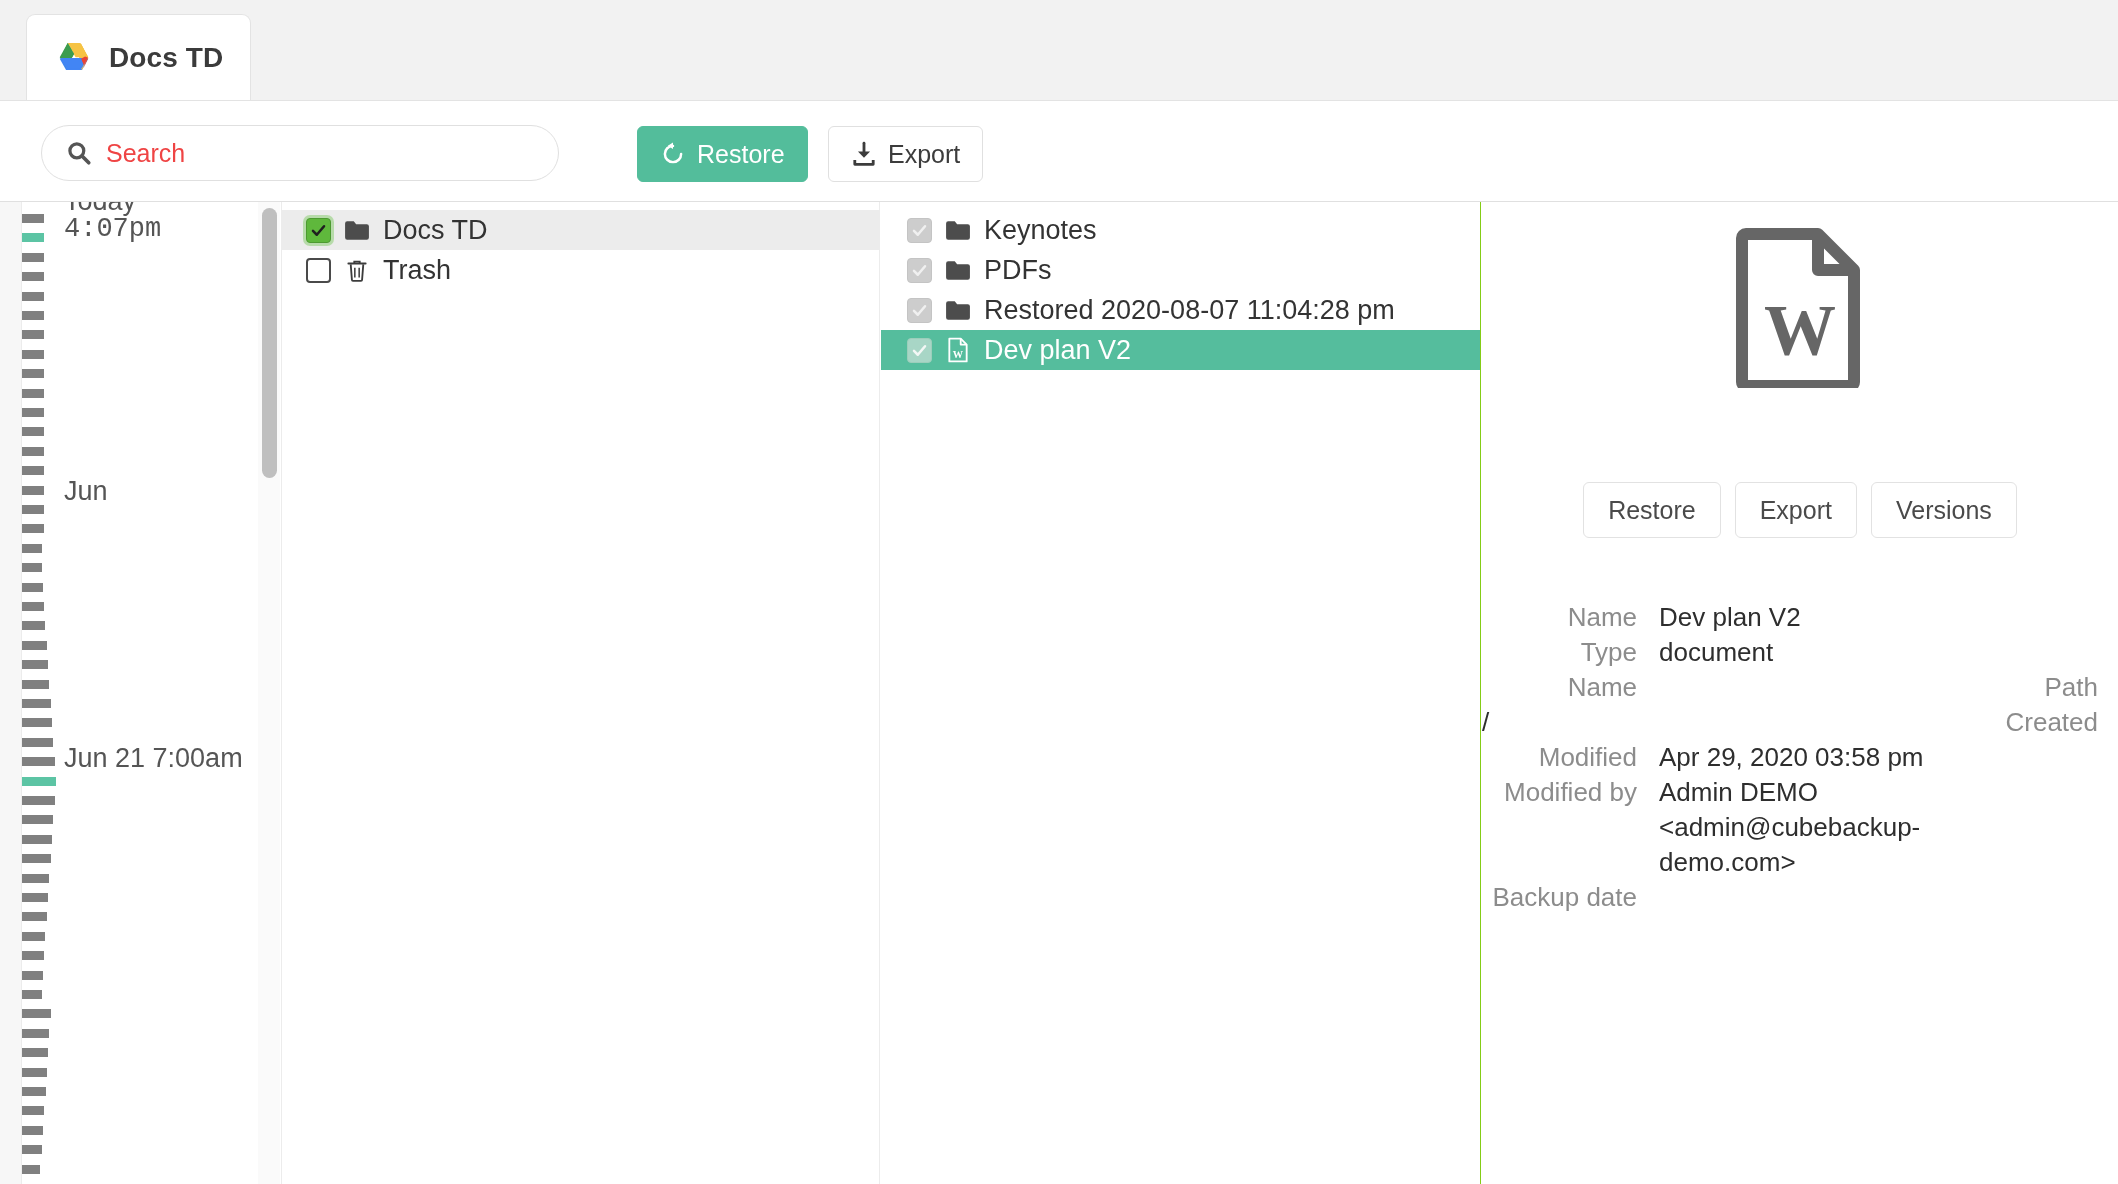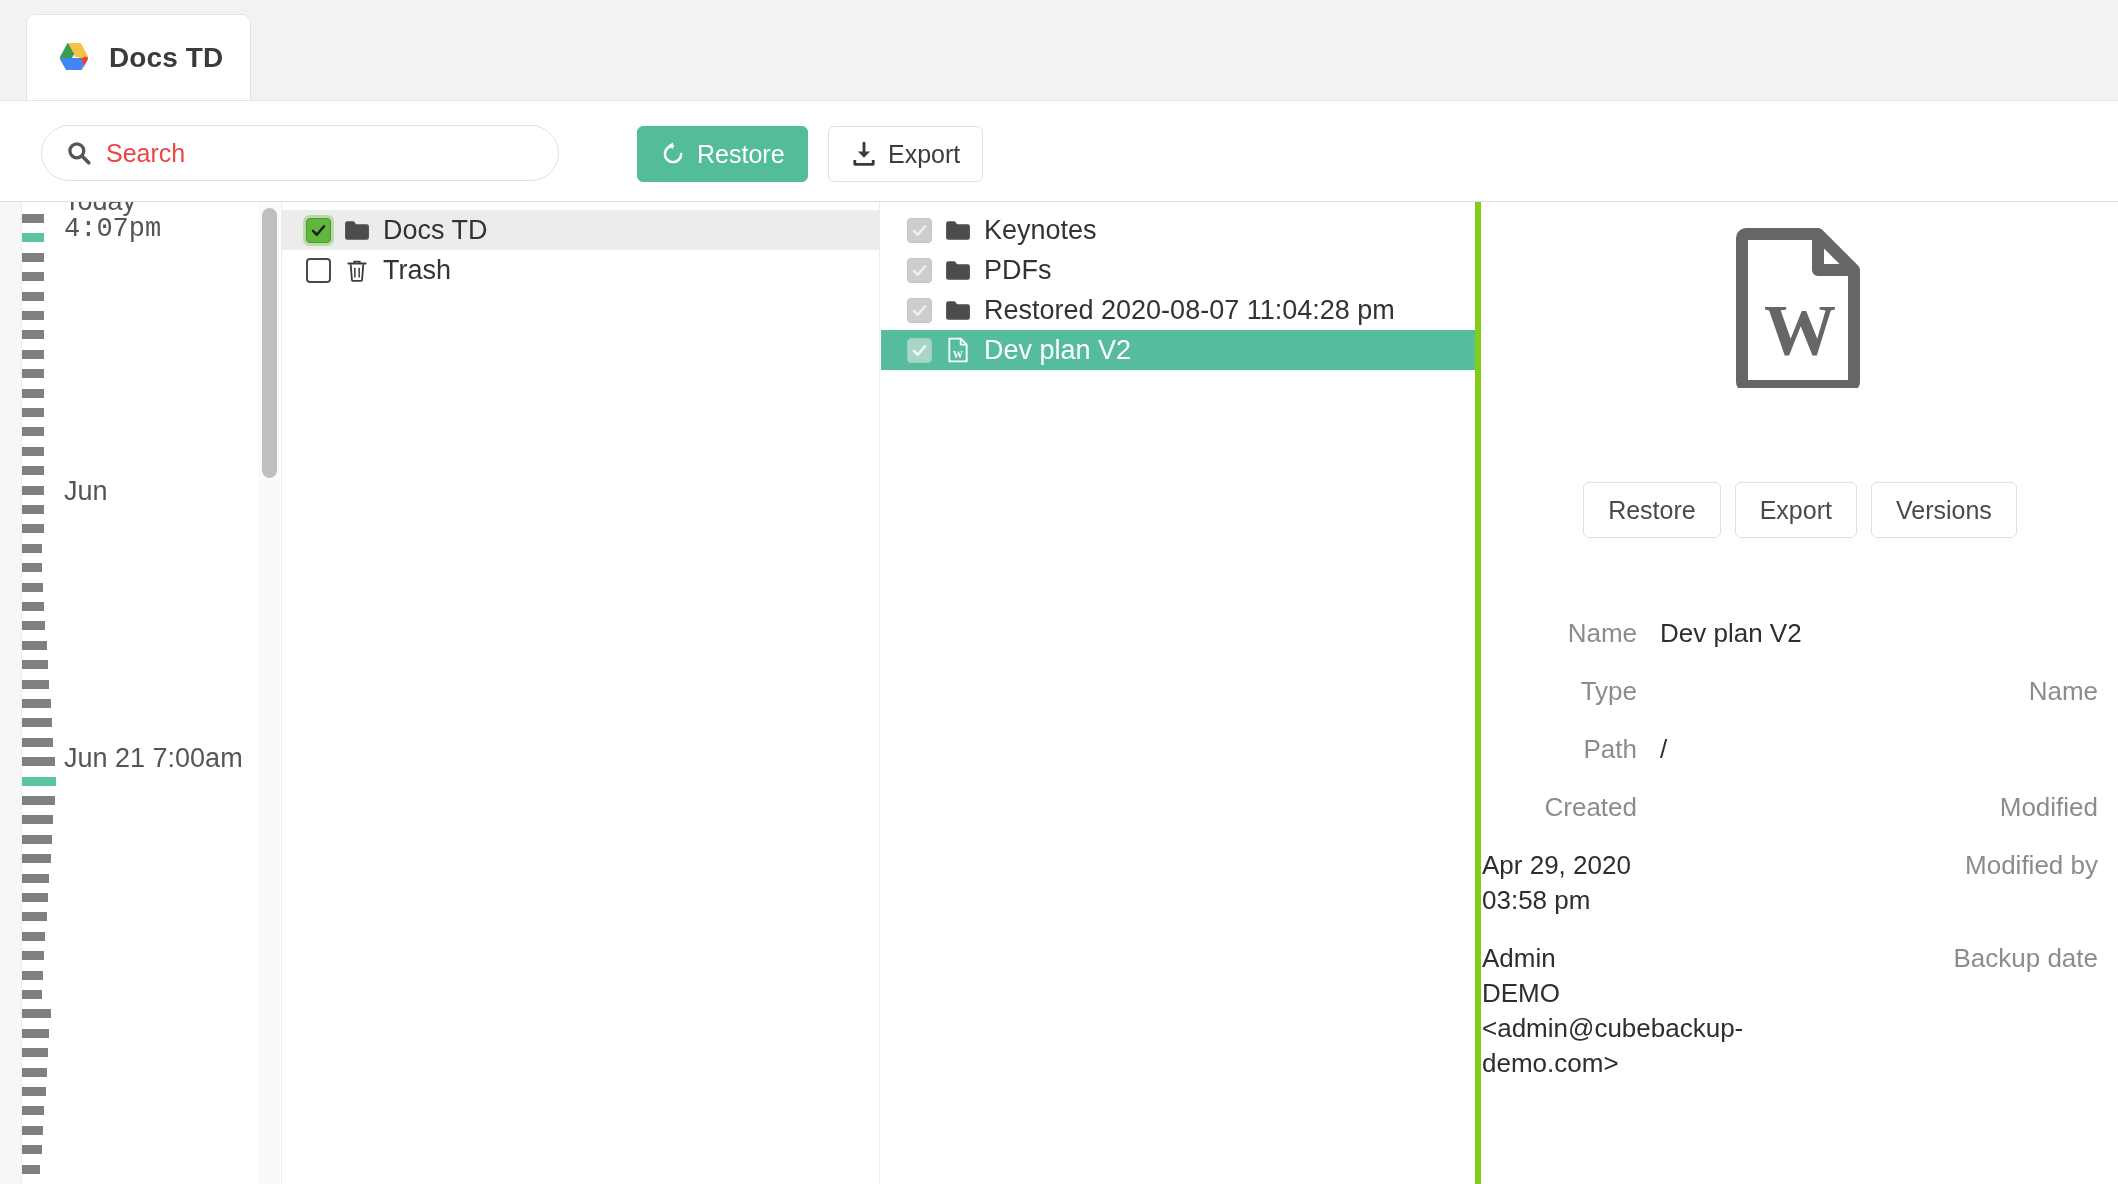--- a/index.html
+++ b/index.html
@@ -125,21 +125,21 @@
   .row {
     display: flex; align-items: center; height: 40px;
     padding-left: 24px; gap: 13px; cursor: pointer;
     font-size: 27px; color: #333;
   }
   .row.active { background: #ececec; }
 
   
   .list {
     position: absolute; left: 881px; top: 0; width: 600px; height: 982px;
-    background: #fff; border-right: 6px solid #84cc16;
+    background: #fff; border-right: 1px solid #84cc16;
   }
   .list-inner { position: absolute; left: 0; top: 8px; right: 0; }
   .lrow {
     display: flex; align-items: center; height: 40px;
     padding-left: 26px; gap: 13px; cursor: pointer;
     font-size: 27px; color: #333;
   }
   .lrow.selected { background: #55bd9d; color: #fff; }
 
   
@@ -172,25 +172,24 @@
     position: absolute; left: 0; right: 0; top: 280px;
     display: flex; justify-content: center; gap: 14px;
   }
   .act-btn {
     height: 56px; padding: 0 24px;
     background: #fff; border: 1px solid #e2e2e2; border-radius: 6px;
     display: flex; align-items: center; justify-content: center;
     font-size: 25px; color: #4a4a4a; cursor: pointer;
   }
   .meta {
-    position: absolute; left: 0; top: 388px; right: 20px;
+    position: absolute; left: 0; top: 372px; right: 20px;
     display: grid; grid-template-columns: 155px 1fr;
     column-gap: 22px; row-gap: 0;
     font-size: 26px;
-    gap: 23px;
   }
   .meta dt { text-align: right; color: #8c8c8c; line-height: 35px; }
   .meta dd { margin: 0; color: #2e2e2e; line-height: 35px; }
   .meta dd.wrap { max-width: 385px; }
 </style>
 </head>
 <body>
 
 <div class="tabbar">
   <div class="tab">
@@ -407,20 +406,21 @@
     </div>
     <div class="actions" id="detail-actions">
         <div class="act-btn">Restore</div>
         <div class="act-btn">Export</div>
         <div class="act-btn">Versions</div>
       </div>
     <dl class="meta" id="detail-meta">
         <dt>Name</dt>
         <dd class="wrap">Dev plan V2</dd>
         <dt>Type</dt>
+        <dd class="wrap">document</dd>
         <dt>Name</dt>
         <dt>Path</dt>
         <dd class="wrap">/</dd>
         <dt>Created</dt>
         <dt>Modified</dt>
         <dd class="wrap">Apr 29, 2020 03:58 pm</dd>
         <dt>Modified by</dt>
         <dd class="wrap">Admin DEMO &lt;admin@cubebackup-demo.com&gt;</dd>
         <dt>Backup date</dt>
       </dl>

